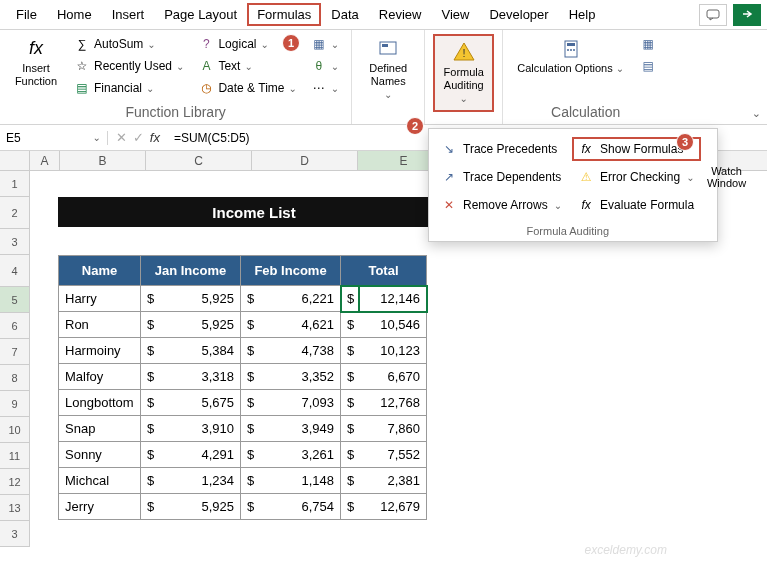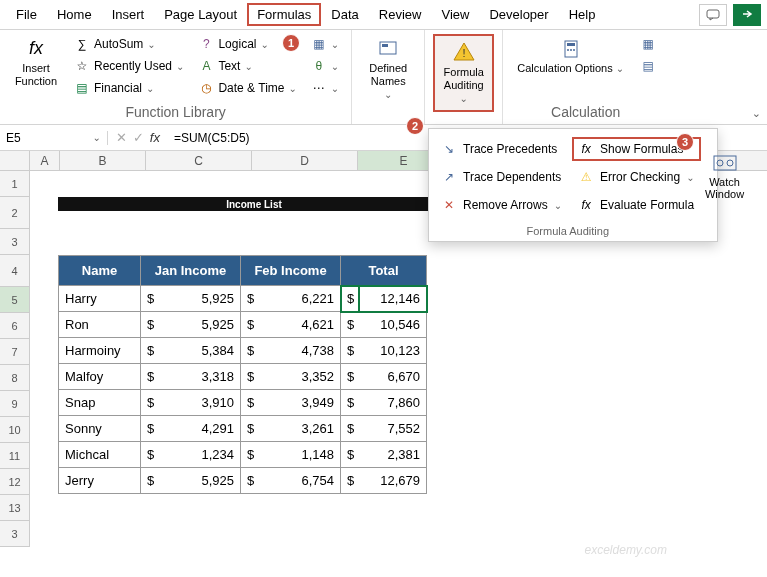--- a/index.html
+++ b/index.html
@@ -41,40 +41,40 @@
 
 
 .grid-wrap { display: flex; }
 .row-headers { width: 30px; background: #f3f3f3; }
 .rh { height: 26px; border-bottom: 1px solid #ccc; border-right: 1px solid #ccc; text-align: center; font-size: 11px; color: #555; display: flex; align-items: center; justify-content: center; }
 .rh.tall { height: 32px; }
 .rh.sel { background: #d4e6d4; }
 .cells { flex: 1; position: relative; }
 
 
-.title-black { position: absolute; left: 28px; top: 26px; width: 392px; height: 14px; background: #111; color: #fff; font-weight: bold; display: flex; align-items: center; justify-content: center; font-size: 10px; }
+.title-black { position: absolute; left: 28px; top: 26px; width: 392px; height: 30px; background: #111; color: #fff; font-weight: bold; display: flex; align-items: center; justify-content: center; font-size: 15px; }
 
 
 .data-table { position: absolute; left: 28px; top: 84px; border-collapse: collapse; }
 .data-table th { background: #2e5c8a; color: #fff; font-weight: bold; padding: 7px 8px; border: 1px solid #999; font-size: 13px; }
 .data-table td { border: 1px solid #999; padding: 4px 6px; font-size: 13px; height: 26px; }
 .data-table td.name { width: 82px; }
 .data-table td.currency { text-align: left; width: 18px; padding-right: 0; border-right: none; }
 .data-table td.num { text-align: right; border-left: none; padding-left: 0; }
 .data-table tr.sel td.currency.total, .data-table tr.sel td.num.total { outline: 2px solid #107c41; outline-offset: -1px; }
 
 
 .badge { position: absolute; width: 18px; height: 18px; border-radius: 50%; background: #c94f3f; color: #fff; font-size: 11px; font-weight: bold; display: flex; align-items: center; justify-content: center; z-index: 20; border: 1px solid #fff; }
 
 
 .popup { position: absolute; left: 428px; top: 128px; width: 290px; background: #fff; border: 1px solid #ccc; box-shadow: 0 4px 12px rgba(0,0,0,0.2); padding: 8px 6px 4px; z-index: 15; }
 .popup-grid { display: grid; grid-template-columns: 1fr 1fr 40px; gap: 4px 4px; }
 .popup-item { display: flex; align-items: center; gap: 6px; padding: 4px 6px; font-size: 12px; cursor: pointer; white-space: nowrap; }
 .popup-item.highlighted { border: 2px solid #c94f3f; padding: 2px 4px; }
-.popup-big { grid-row: 1 / 4; grid-column: 3; display: flex; flex-direction: column; align-items: center; justify-content: center; font-size: 11px; text-align: center; gap: 4px; cursor: pointer; }
+.popup-big { grid-row: 1 / 4; grid-column: 3; display: flex; flex-direction: row; align-items: center; justify-content: center; font-size: 11px; text-align: center; gap: 4px; cursor: pointer; }
 .popup-label { grid-column: 1 / 3; text-align: center; font-size: 11px; color: #666; padding: 4px 0 0; }
 
 .watermark { position: absolute; right: 100px; bottom: 20px; font-size: 12px; color: #ddd; font-style: italic; z-index: 1; margin-left: 42px; }
 
 svg { display: block; }
 </style>
 </head>
 <body>
 
 <div class="tabbar">
@@ -295,20 +295,29 @@
           <tr>
             <td class="name">Malfoy</td>
             <td class="currency">$</td>
             <td class="num" style="width:82px">3,318</td>
             <td class="currency">$</td>
             <td class="num" style="width:82px">3,352</td>
             <td class="currency total">$</td>
             <td class="num total" style="width:68px">6,670</td>
           </tr>
           <tr>
+            <td class="name">Longbottom</td>
+            <td class="currency">$</td>
+            <td class="num" style="width:82px">5,675</td>
+            <td class="currency">$</td>
+            <td class="num" style="width:82px">7,093</td>
+            <td class="currency total">$</td>
+            <td class="num total" style="width:68px">12,768</td>
+          </tr>
+          <tr>
             <td class="name">Snap</td>
             <td class="currency">$</td>
             <td class="num" style="width:82px">3,910</td>
             <td class="currency">$</td>
             <td class="num" style="width:82px">3,949</td>
             <td class="currency total">$</td>
             <td class="num total" style="width:68px">7,860</td>
           </tr>
           <tr>
             <td class="name">Sonny</td>

